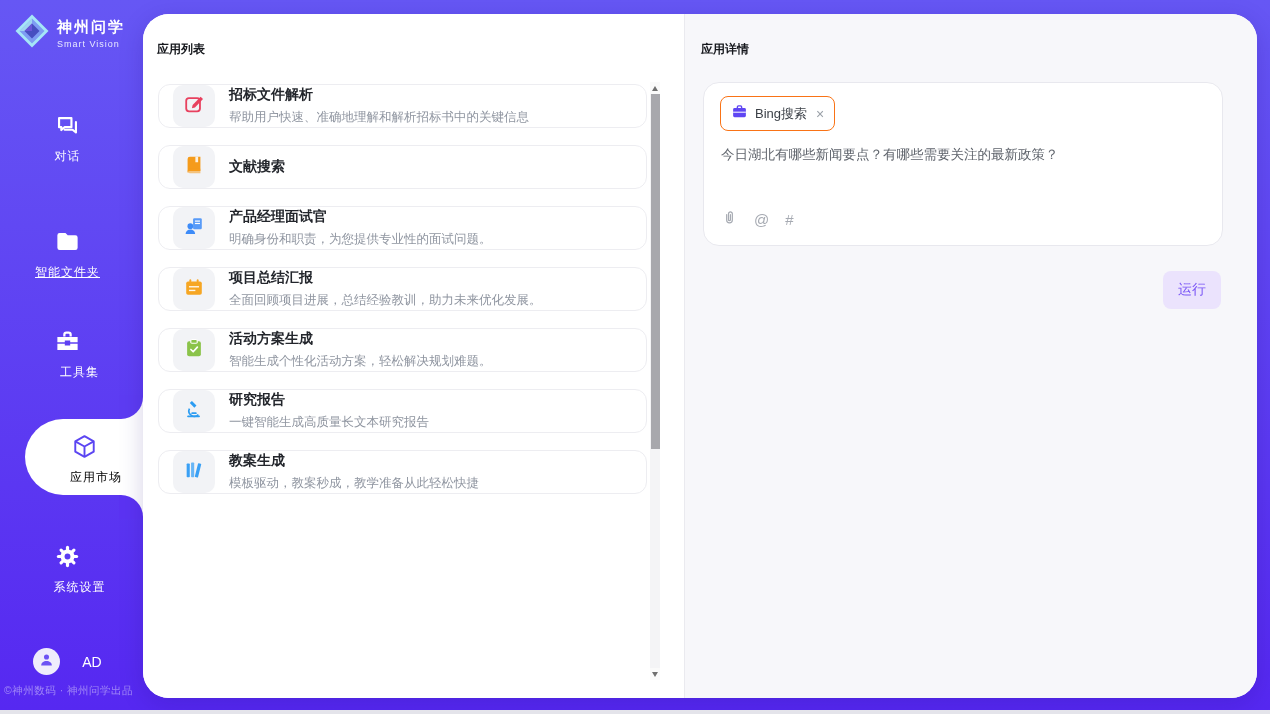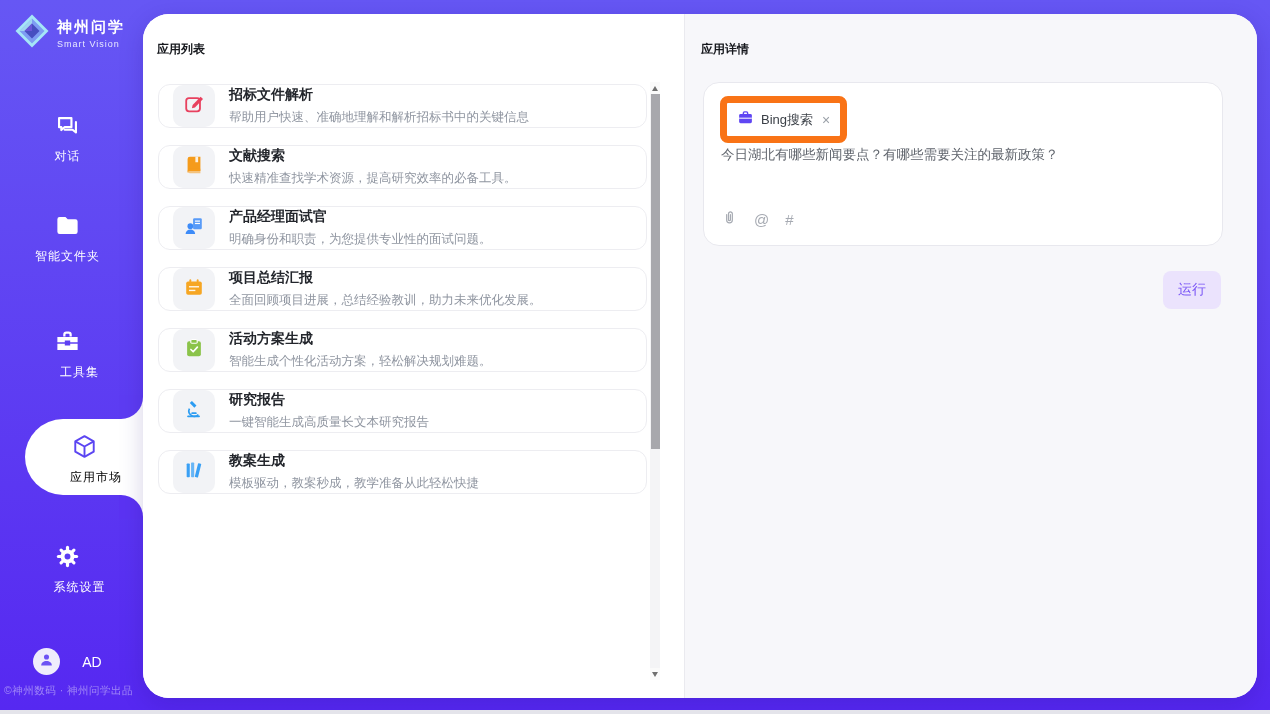--- a/index.html
+++ b/index.html
@@ -62,21 +62,21 @@
   .tri-down { width:0; height:0; border-left:3.5px solid transparent; border-right:3.5px solid transparent; border-top:5px solid #707070; }
   .sb-track { position:absolute; top:12px; bottom:12px; left:0; width:10px; background:#f4f4f6; }
   .sb-thumb { position:absolute; top:12px; left:0.5px; width:9px; height:355px; background:#a8a8ad; cursor:grab; }
 
   
   .detail-pane { position:relative; flex:1; background:#f7f7fa; border-left:1px solid #eaeaef; }
   .detail-pane .pane-title { left:16px; }
   .detail-card { position:absolute; left:18px; top:68px; width:520px; height:164px; background:#fff;
     border:1px solid #e8e8ee; border-radius:16px; }
   .tool-tag { position:absolute; left:16px; top:13px; display:inline-flex; align-items:center; gap:7px;
-    border:7px solid #f97316; border-radius:8px; padding:6px 10px; background:#fff; cursor:pointer; }
+    border:1px solid #f97316; border-radius:8px; padding:6px 10px; background:#fff; cursor:pointer; }
   .tool-tag-label { font-size:13px; color:#3a3f46; }
   .tag-close { font-size:14px; color:#9aa0a8; margin-left:2px; cursor:pointer; line-height:1; }
   .query { position:absolute; left:17px; top:63px; right:16px; font-size:13.5px; color:#5f646c; cursor:text; }
   .input-icons { position:absolute; left:17px; bottom:15px; display:flex; align-items:center; gap:16px; color:#a6aab2; }
   .glyph-icon { font-size:15px; cursor:pointer; }
   .run-btn { position:absolute; right:36px; top:257px; background:#ebe3fd; color:#7a56f6;
     border:none; border-radius:8px; padding:10px 15px; font-size:14px; cursor:pointer;
     font-family:"Liberation Sans","DejaVu Sans",sans-serif; }
 
   .bottom-gap { position:absolute; left:0; top:710px; width:1270px; height:4px; background:#e4e4ea; }
@@ -99,21 +99,21 @@
         <span class="cn" style="display:block">神州问学</span>
         <span class="en" style="display:block">Smart Vision</span>
       </span>
     </div>
 
     <div id="sidebar-nav">
         <div class="nav-item" style="top: 112px;"><span class="nav-icon"><svg viewBox="0 0 24 24" width="27" height="27" fill="none" stroke="#ffffff" stroke-width="1.9" stroke-linejoin="round" stroke-linecap="round">
               <path d="M4.5 5.5h11v8h-6l-3 2.5v-2.5h-2z"></path>
               <path d="M19.5 9v9.2l-3-2.4h-7"></path>
             </svg></span><span class="nav-label">对话</span></div>
-        <div class="nav-item" style="top: 212px;"><span class="nav-icon"><svg viewBox="0 0 24 24" width="27" height="27">
+        <div class="nav-item" style="top: 228px; text-decoration: underline;"><span class="nav-icon"><svg viewBox="0 0 24 24" width="27" height="27">
               <path fill="#ffffff" d="M3 6.5a2 2 0 0 1 2-2h5.2l2 2H19a2 2 0 0 1 2 2v9a2 2 0 0 1-2 2H5a2 2 0 0 1-2-2z"></path>
             </svg></span><span class="nav-label">智能文件夹</span></div>
         <div class="nav-item" style="top: 328px;"><span class="nav-icon"><svg viewBox="0 0 24 24" width="27" height="27">
               <path fill="none" stroke="#ffffff" stroke-width="2" d="M9.2 7.5V6a1.8 1.8 0 0 1 1.8-1.8h2A1.8 1.8 0 0 1 14.8 6v1.5"></path>
               <path fill="#ffffff" d="M3 8h18v4.6h-6.6v-1.4h-4.8v1.4H3z"></path>
               <path fill="#ffffff" d="M3 14h6.6v1.6h4.8V14H21v5.5H3z"></path>
             </svg></span><span class="nav-label u">工具集</span></div>
         <div class="nav-item active" style="top: 419px;"><span class="fillet top"></span><span class="fillet bot"></span><span class="nav-icon"><svg viewBox="0 0 24 24" width="27" height="27" fill="none" stroke="#5b45f2" stroke-width="1.7" stroke-linejoin="round">
               <path d="M12 2.8l8.2 4.6v9.2L12 21.2l-8.2-4.6V7.4z"></path>
               <path d="M3.8 7.4 12 12l8.2-4.6M12 12v9.2"></path>
@@ -163,21 +163,20 @@
             <div class="app-card">
               <span class="app-icon-box">
                 <span><svg viewBox="0 0 24 24" width="22" height="22">
                     <path fill="#f59b1b" d="M5 5.5A2.5 2.5 0 0 1 7.5 3H19v15.5H7.5A2.5 2.5 0 0 0 5 21z"></path>
                     <path fill="#f59b1b" opacity=".55" d="M5 18.5A2.5 2.5 0 0 1 7.5 16H19v5H7.5A2.5 2.5 0 0 1 5 18.5z"></path>
                     <rect x="13.5" y="3" width="3" height="6" fill="#fff" opacity=".85"></rect>
                   </svg></span>
               </span>
               <span class="app-text">
                 <span class="app-name" style="display:block">文献搜索</span>
-                <span class="app-desc" style="display:block">快速精准查找学术资源，提高研究效率的必备工具。</span>
               </span>
             </div>
             <div class="app-card">
               <span class="app-icon-box">
                 <span><svg viewBox="0 0 24 24" width="22" height="22">
                     <rect x="11" y="3.5" width="9.5" height="12" rx="1.4" fill="#3d8bf8" opacity=".85"></rect>
                     <rect x="13" y="6" width="5.5" height="1.3" fill="#fff"></rect>
                     <rect x="13" y="8.6" width="5.5" height="1.3" fill="#fff"></rect>
                     <circle cx="8" cy="12.2" r="3.1" fill="#3d8bf8"></circle>
                     <path fill="#3d8bf8" d="M2.8 20.8c0-3.3 2.4-5.1 5.2-5.1s5.2 1.8 5.2 5.1z"></path>

